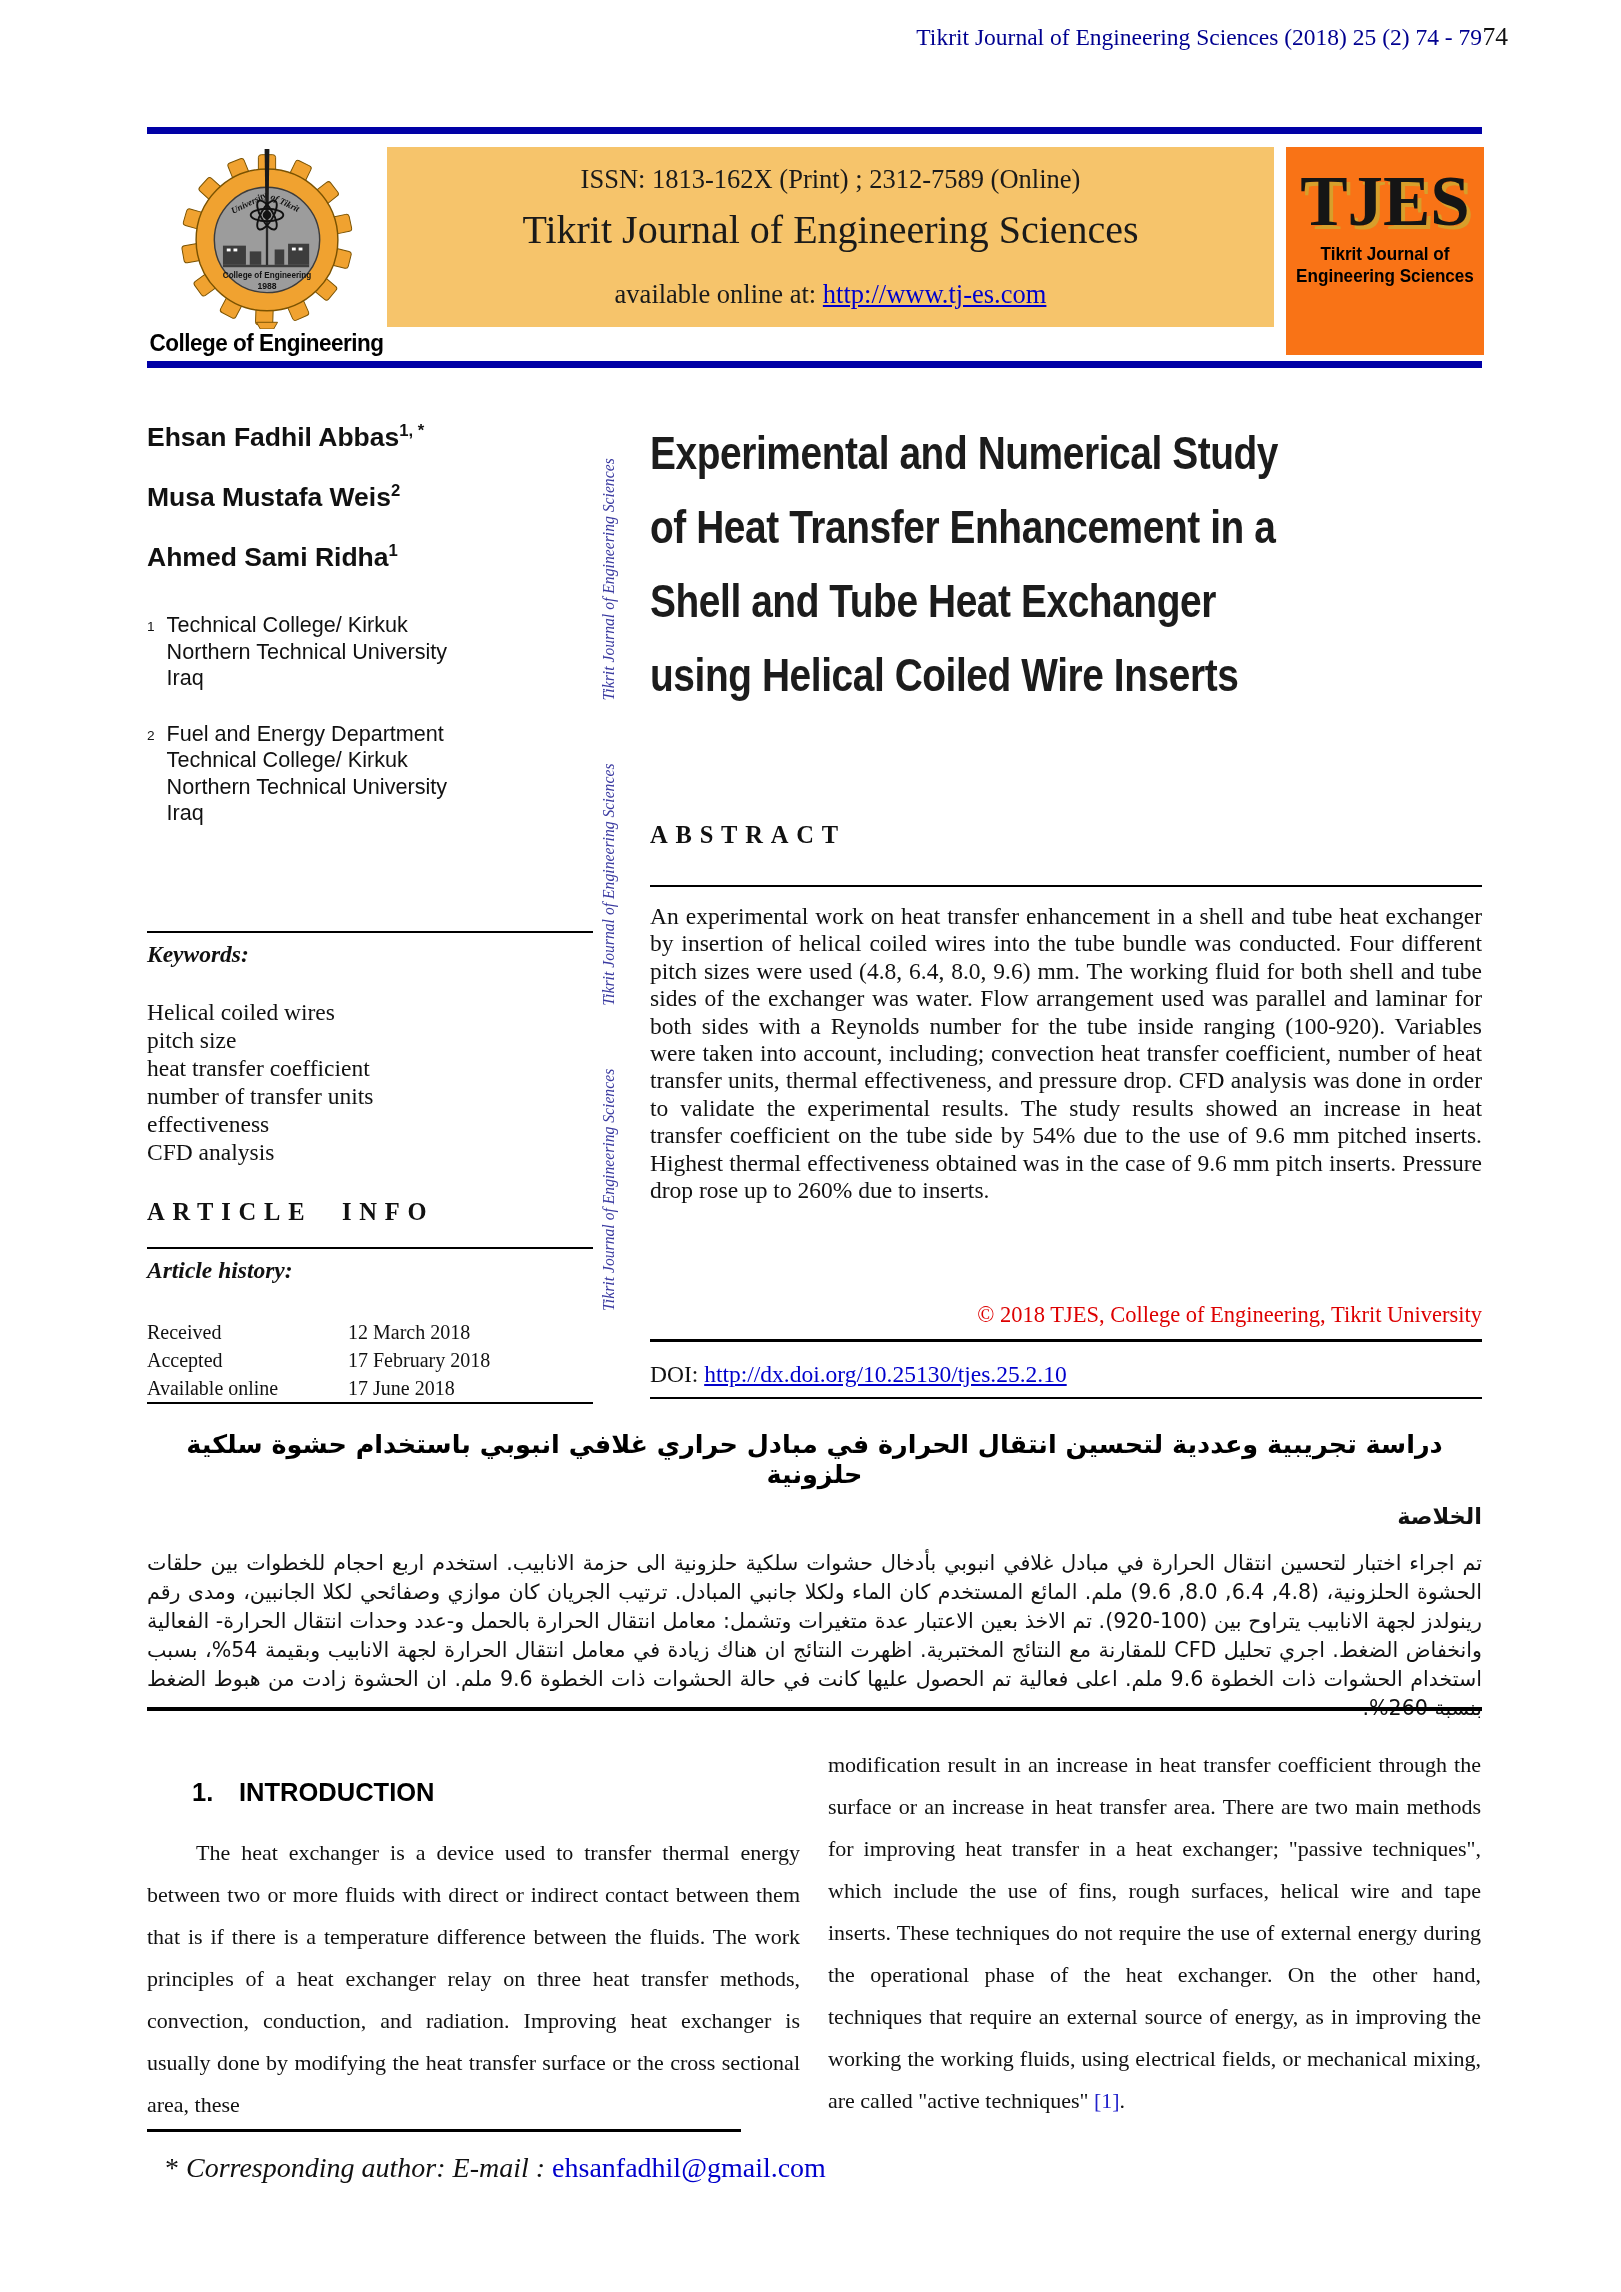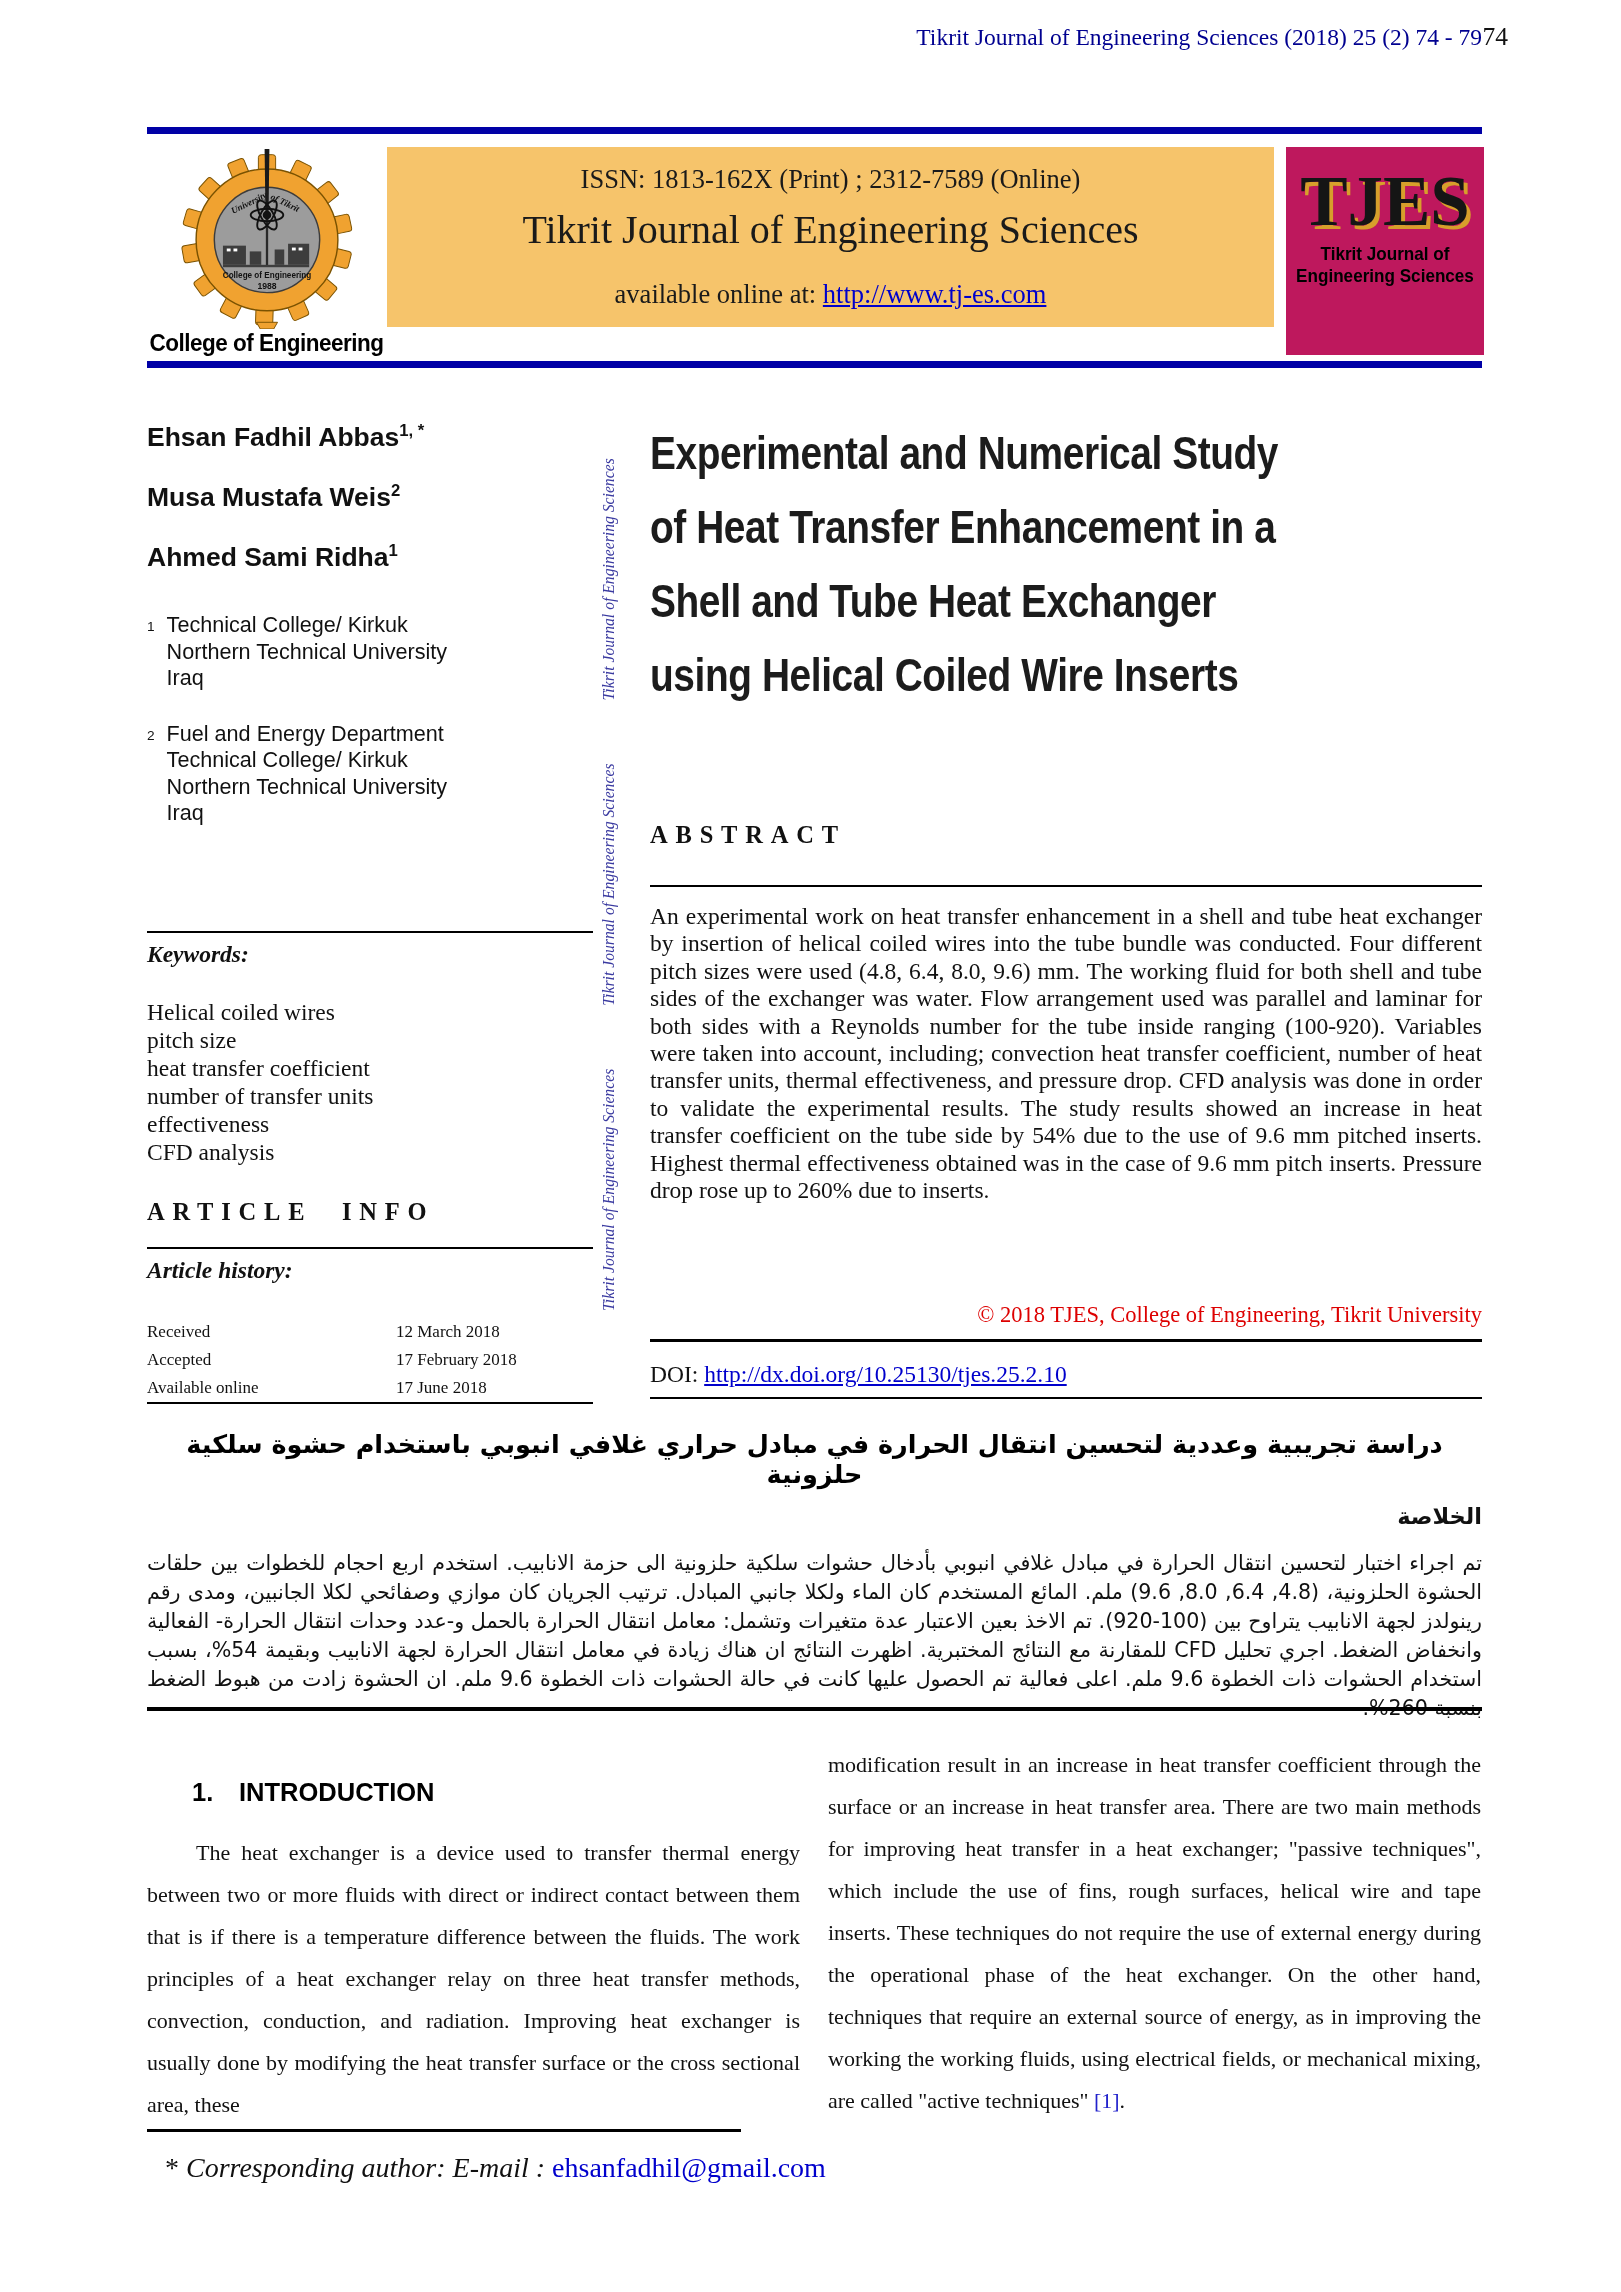--- a/index.html
+++ b/index.html
@@ -18,21 +18,21 @@
   .issn-line{margin-top:16.7px;font-size:26.5px;color:#1a1a1a;}
   .journal-title{margin-top:11.8px;font-size:40px;color:#1a1a1a;}
   .avail-line{margin-top:25.5px;font-size:26.5px;color:#1a1a1a;}
   .link{color:#0000CC;text-decoration:underline;cursor:pointer;}
   .link.nou{text-decoration:none;}
 
   .logo-block{left:149px;top:147px;width:235px;height:208px;text-align:center;}
   .logo-caption{margin-top:-2px;font-family:"Liberation Sans",sans-serif;font-weight:900;
     font-size:22.5px;letter-spacing:-0.5px;color:#000;transform:scaleY(1.05);}
 
-  .tjes-block{left:1286px;top:147px;width:198px;height:208px;background:#be185d;text-align:center;}
+  .tjes-block{left:1286px;top:147px;width:198px;height:208px;background:#f97316;text-align:center;}
   .tjes-acronym{margin-top:17.6px;font-family:"Liberation Serif",serif;font-weight:900;
     font-size:71px;line-height:73px;color:#151515;text-shadow:3.9px 3.9px 0 #D79F2B;}
   .tjes-sub{font-family:"Liberation Sans",sans-serif;font-weight:900;font-size:18.6px;
     line-height:21.6px;color:#000;transform:scaleX(0.92);}
 
   
   .vstrip{left:600px;top:1311px;width:900px;height:31px;transform:rotate(-90deg);
     transform-origin:0 0;font-style:italic;font-size:15.7px;color:#3A3AA0;
     white-space:nowrap;display:flex;gap:63px;}
 
@@ -41,21 +41,21 @@
   .author-line{font-family:"Liberation Sans",sans-serif;font-weight:bold;font-size:26.5px;
     margin-bottom:28px;color:#111;}
   .author-line sup{font-size:16.7px;}
   .affil{display:flex;margin-bottom:29px;font-family:"Liberation Sans",sans-serif;
     font-size:21.6px;line-height:26.5px;color:#111;}
   .affil .mk{font-size:13.7px;width:19.6px;flex:0 0 19.6px;padding-top:2px;}
   .hr2{left:147px;width:446px;height:2px;background:#000;}
   .kw-head,.hist-head{font-weight:bold;font-style:italic;font-size:23.5px;}
   .kw-list{font-size:23.5px;line-height:28px;}
   .letterhead{font-weight:bold;font-size:24.5px;letter-spacing:7.8px;word-spacing:15.7px;}
-  .hist-row{display:flex;font-size:17px;line-height:28px;gap:48px;}
+  .hist-row{display:flex;font-size:20px;line-height:28px;}
   .hist-row .hl{width:201px;flex:0 0 201px;}
 
   
   .article-title{left:650px;top:416px;width:990px;transform:scaleX(0.845);
     transform-origin:0 0;font-family:"Liberation Sans",sans-serif;font-weight:bold;
     font-size:46px;line-height:74px;letter-spacing:-0.5px;color:#1c1c1c;}
   .abstract-head{left:650px;top:821px;}
   .abstract-body{left:650px;top:903px;width:832px;font-size:23.5px;line-height:27.4px;
     text-align:justify;}
   .copyright{left:650px;top:1302px;width:832px;text-align:right;font-size:22.5px;color:#DD0000;}

